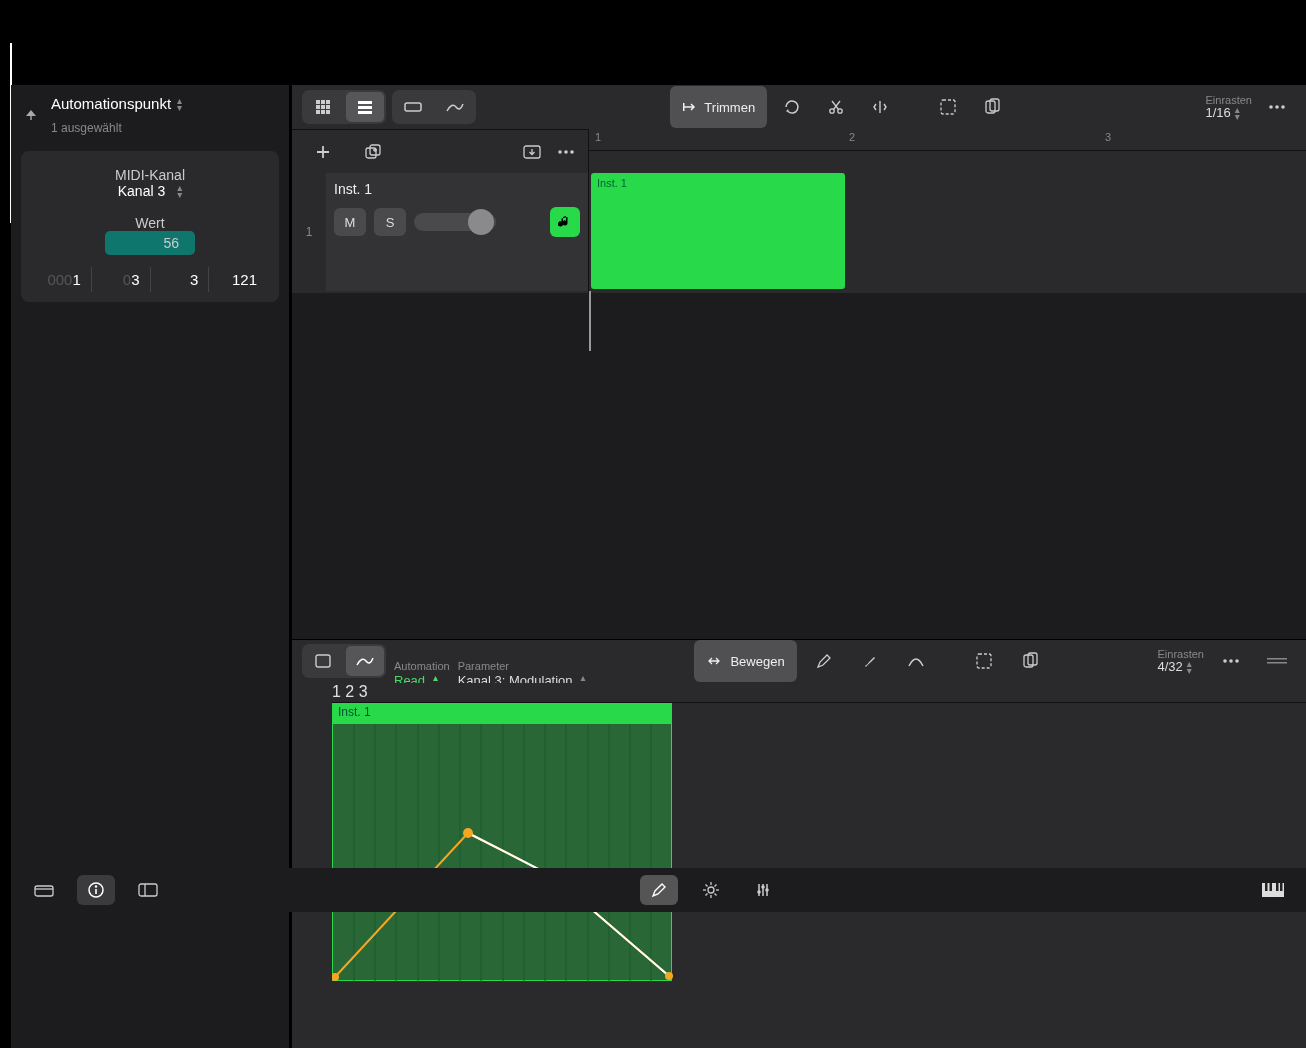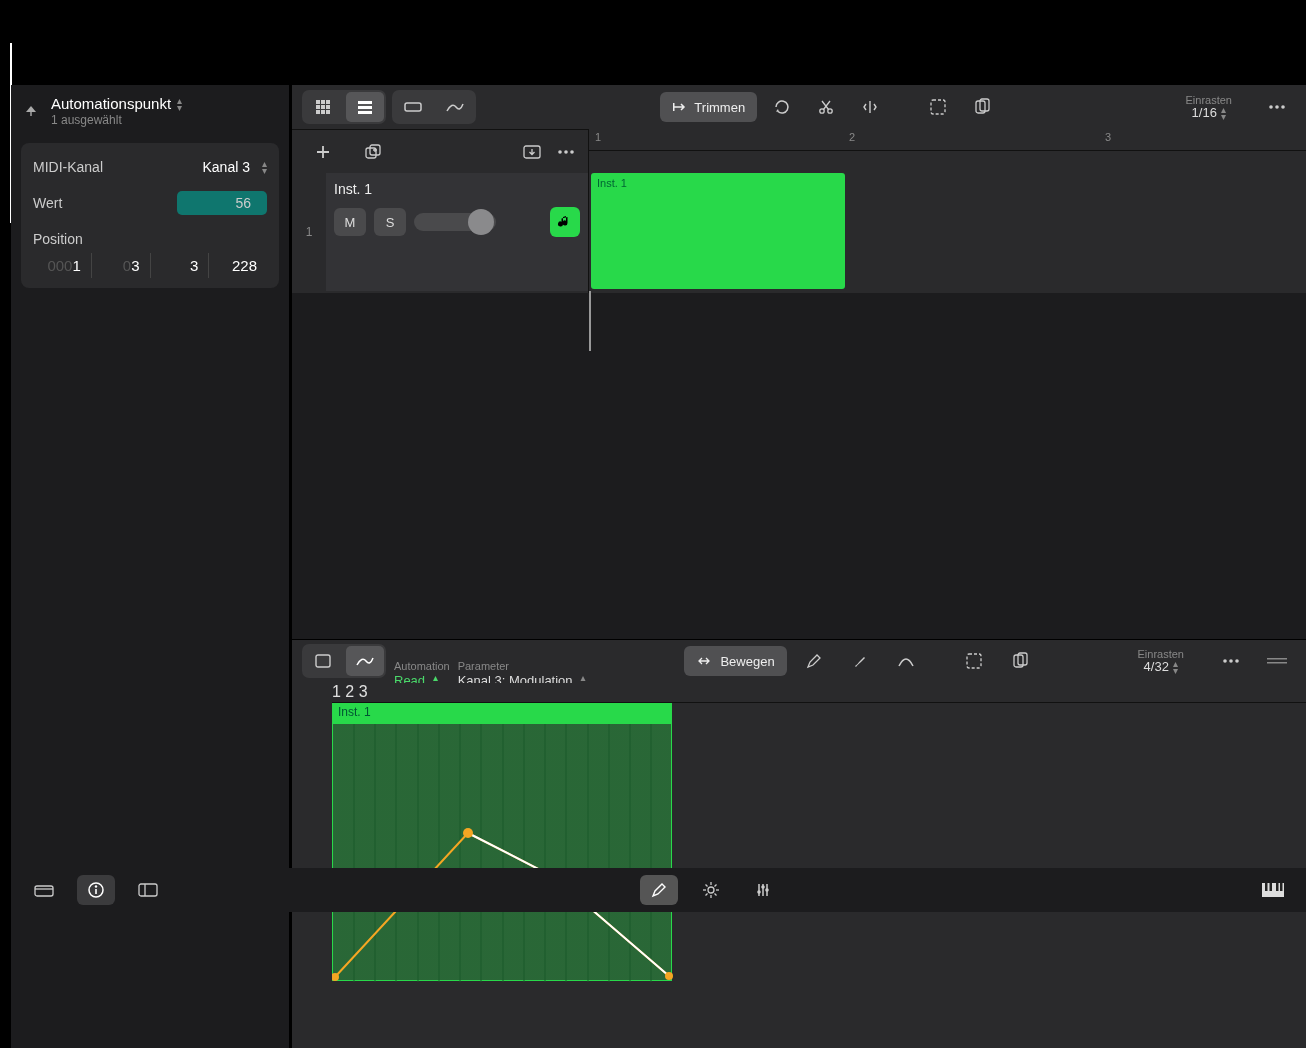--- a/index.html
+++ b/index.html
@@ -5,46 +5,46 @@
     * { margin: 0; padding: 0; box-sizing: border-box; font-family: -apple-system, BlinkMacSystemFont, 'Segoe UI', sans-serif; }
     body { background: #000; color: #e0e0e0; width: 1306px; height: 1048px; overflow: hidden; position: relative; }
     .main-container { position: absolute; top: 85px; left: 11px; right: 0; bottom: 0; display: flex; }
     
     
     .inspector { width: 278px; background: #1c1c1e; display: flex; flex-direction: column; }
     .inspector-header { display: flex; padding: 10px 12px; gap: 10px; }
     .inspector-header .uparrow { width: 18px; display: inline-flex; align-items: center; color: #999; }
     .inspector-header .titleblock { display: flex; flex-direction: column; }
     .inspector-header .title { color: #fff; font-size: 15px; font-weight: 500; display: flex; align-items: center; gap: 6px; }
-    .inspector-header .subtitle { color: #888; font-size: 12px; margin-top: 1px; }
+    .inspector-header .subtitle { color: #888; font-size: 12px; margin-top: 9px; }
     .chevrons { display: inline-block; font-size: 10px; color: #888; line-height: 7px; }
     
     .inspector-body { margin: 6px 10px; background: #2a2a2c; border-radius: 8px; padding: 8px 12px; }
-    .row { display: flex; align-items: center; justify-content: space-between; padding: 8px 0; font-size: 14px; color: #ccc; }
+    .row { display: flex; align-items: center; justify-content: space-between; padding: 8px 0; font-size: 14px; color: #ccc; flex-direction: column; }
     .row .value { color: #fff; display: flex; align-items: center; gap: 12px; }
     .value-badge { background: #0f766e; border-radius: 5px; padding: 4px 16px 4px 28px; font-size: 14px; text-align: right; min-width: 90px; }
     .pos-row { display: flex; gap: 0; margin: 4px 0 2px; }
     .pos-cell { flex: 1; border-right: 1px solid #444; padding: 4px 10px; text-align: right; font-size: 15px; color: #fff; }
     .pos-cell:last-child { border-right: none; }
     .pos-cell .dim { color: #555; }
     
     
     .right { flex: 1; display: flex; flex-direction: column; background: #1c1c1e; margin-left: 3px; }
     
     
     .top-toolbar { height: 44px; display: flex; align-items: center; padding: 0 10px; gap: 6px; background: #2a2a2c; }
     .toolbtn { width: 38px; height: 30px; border-radius: 6px; display: inline-flex; align-items: center; justify-content: center; color: #bbb; background: #3a3a3c; }
     .toolbtn.active { background: #555; color: #fff; }
     .toolbtn.plain { background: transparent; }
     .toolgroup { display: flex; gap: 4px; background: #3a3a3c; border-radius: 7px; padding: 2px; }
     .toolgroup .toolbtn { background: transparent; border-radius: 5px; }
     .toolgroup .toolbtn.active { background: #565658; }
-    .pill { height: 30px; border-radius: 6px; background: #505052; display: inline-flex; align-items: center; padding: 0 12px; gap: 8px; color: #eee; font-size: 13px; }
+    .pill { height: 42px; border-radius: 6px; background: #505052; display: inline-flex; align-items: center; padding: 0 12px; gap: 8px; color: #eee; font-size: 13px; }
     .spacer { flex: 1; }
-    .snap-block { display: flex; flex-direction: column; align-items: center; line-height: 1.1; margin-right: 20px; }
+    .snap-block { display: flex; flex-direction: column; align-items: flex-start; line-height: 1.1; margin-right: 0; }
     .snap-block .label { color: #888; font-size: 11px; }
     .snap-block .value { color: #ddd; font-size: 13px; display: flex; align-items: center; gap: 4px; }
     
     
     .track-header-bar { height: 44px; display: flex; align-items: center; padding: 0 12px; gap: 12px; background: #2a2a2c; border-top: 1px solid #111; }
     .track-header-bar .right-icons { margin-left: auto; display: flex; gap: 14px; align-items: center; color: #bbb; }
     
     
     .ruler { height: 22px; background: #2a2a2c; position: relative; border-bottom: 1px solid #111; }
     .ruler .tick { position: absolute; top: 2px; color: #888; font-size: 11px; }
@@ -121,28 +121,25 @@
         <span>MIDI-Kanal</span>
         <span class="value">
           <span>Kanal 3</span>
           <span class="chevrons">▴<br>▾</span>
         </span>
       </div>
       <div class="row">
         <span>Wert</span>
         <span class="value-badge">56</span>
       </div>
-      <div class="row" style="padding-bottom:2px;">
-        <span>Position</span>
-      </div>
       <div class="pos-row">
         <div class="pos-cell"><span class="dim">000</span><span>1</span></div>
         <div class="pos-cell"><span class="dim">0</span><span>3</span></div>
         <div class="pos-cell"><span>3</span></div>
-        <div class="pos-cell"><span>228</span></div>
+        <div class="pos-cell"><span>121</span></div>
       </div>
     </div>
   </div>
 
   <div class="right">
 
     <div class="top-toolbar">
       <div class="toolgroup">
         <div class="toolbtn">
             <svg width="16" height="16" viewBox="0 0 16 16">

